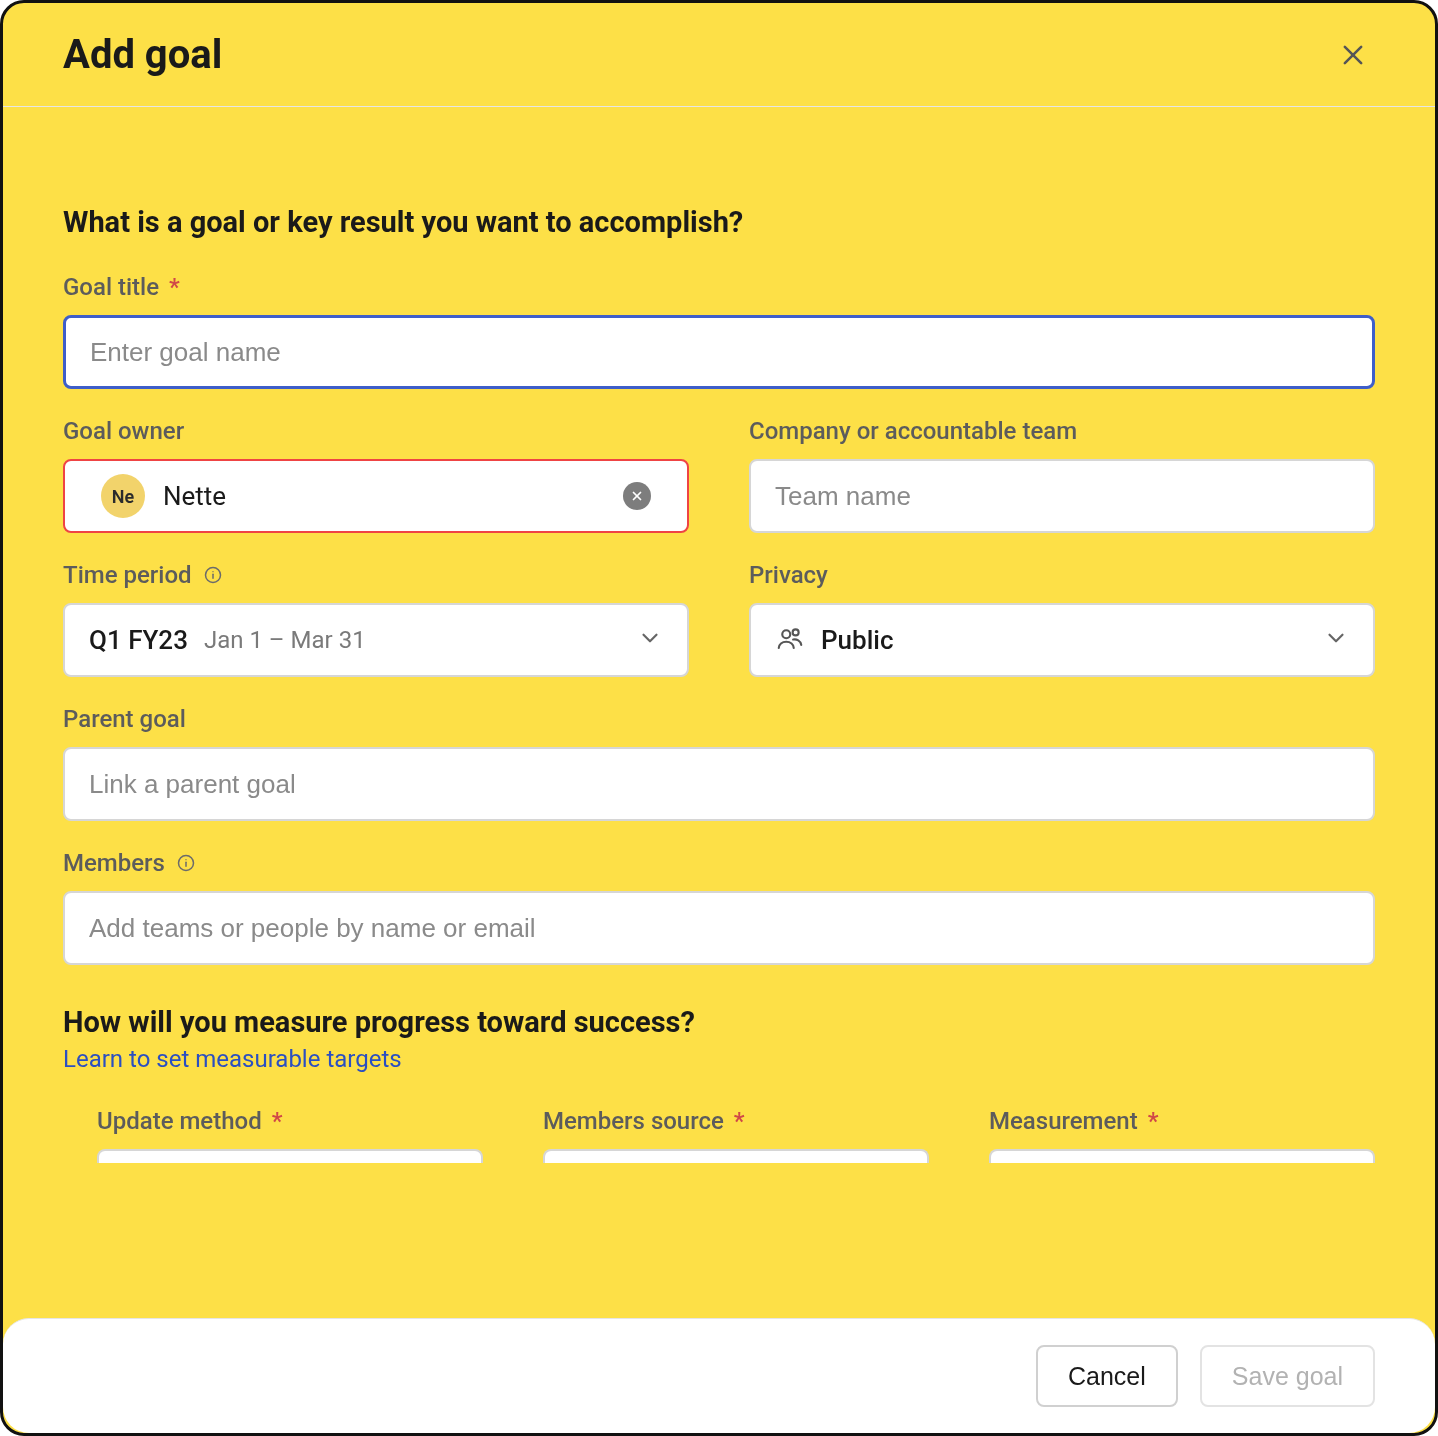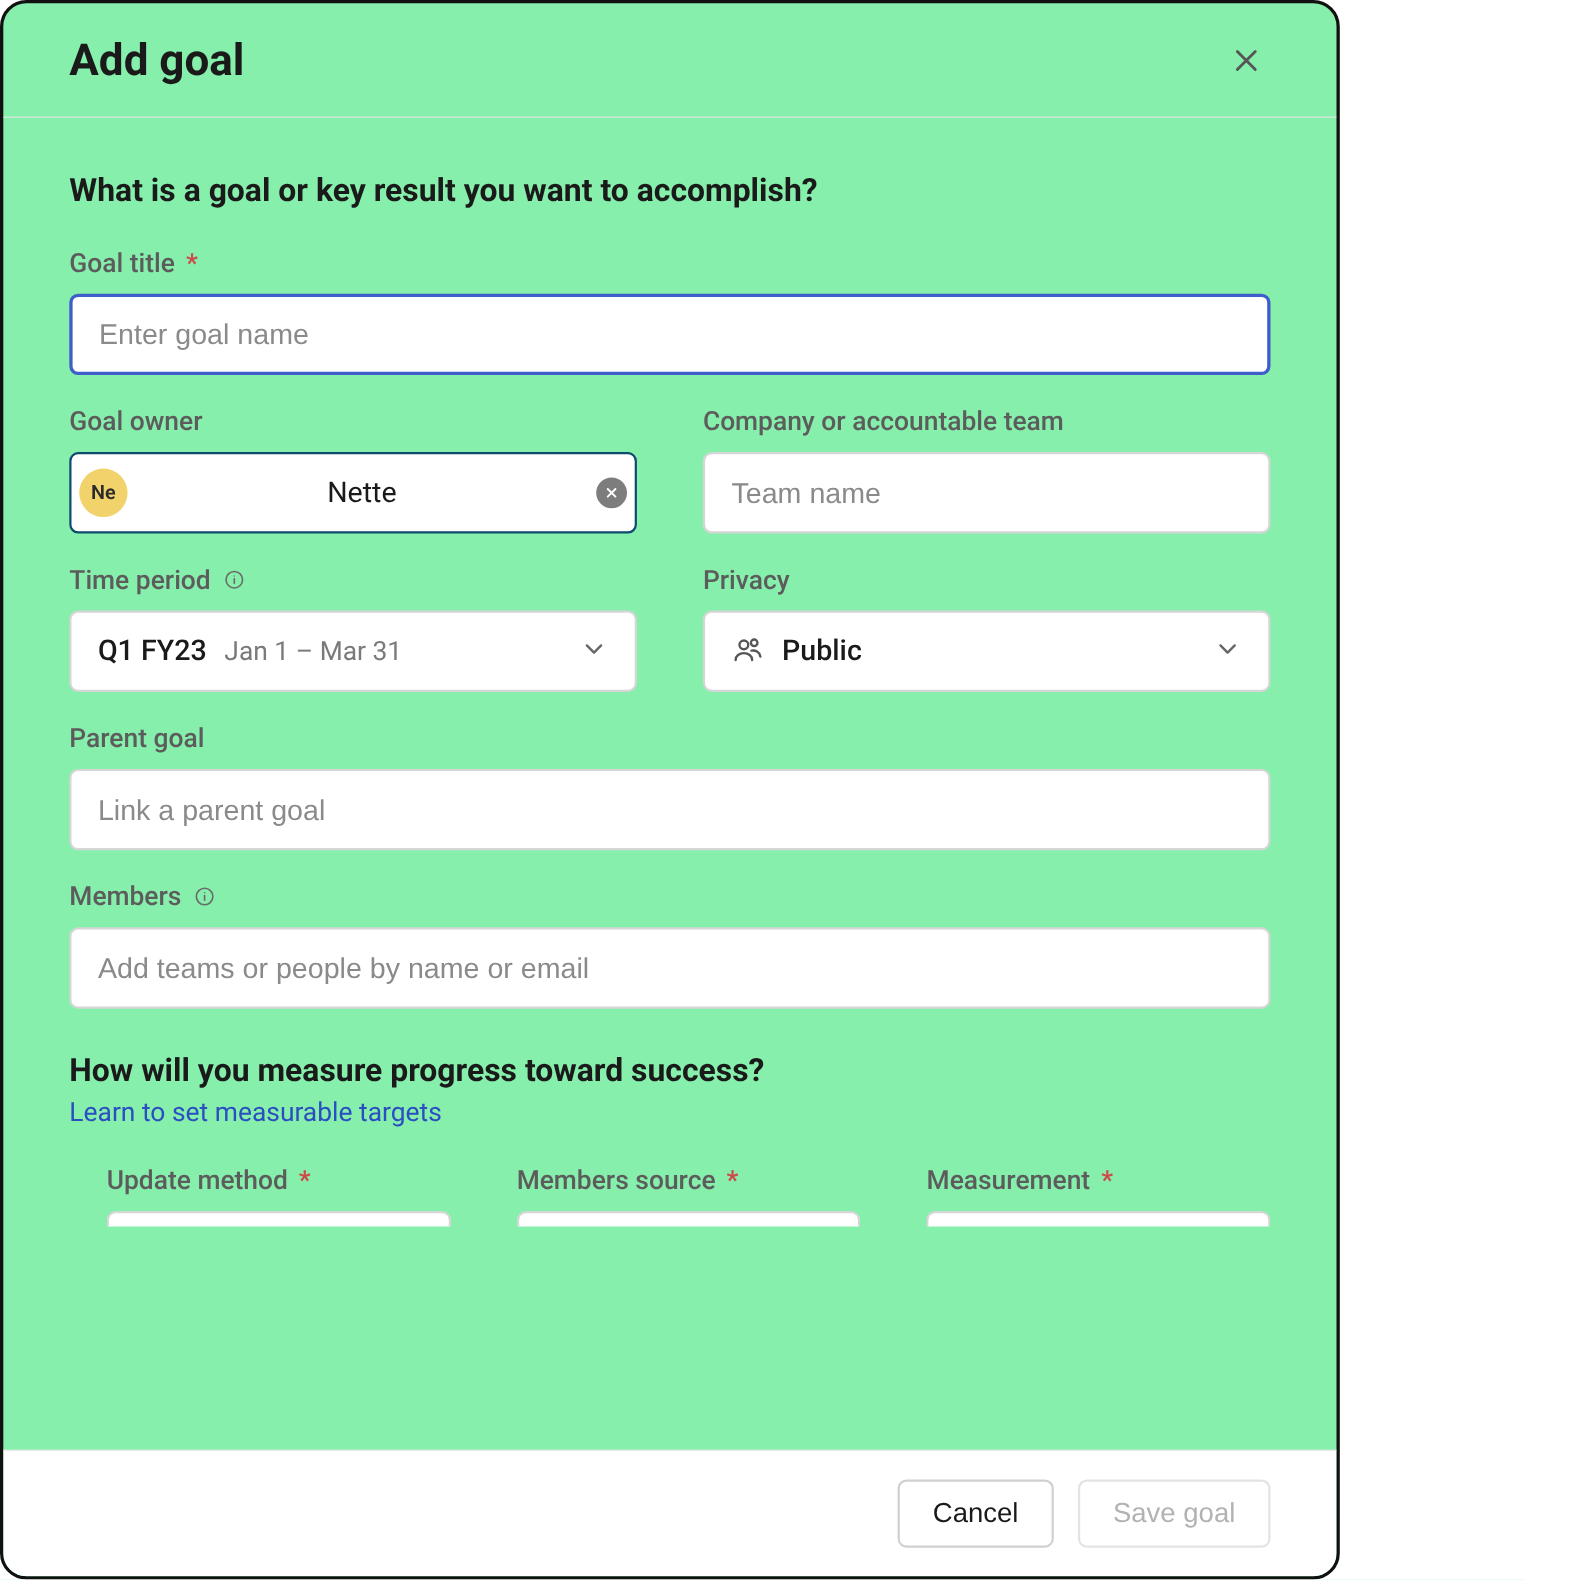--- a/index.html
+++ b/index.html
@@ -5,29 +5,30 @@
     * { box-sizing: border-box; margin: 0; padding: 0; }
     html, body {
       width: 1438px;
       height: 1436px;
       font-family: -apple-system, BlinkMacSystemFont, "Segoe UI", Roboto, Helvetica, Arial, sans-serif;
       color: #1f1f1f;
       background: #fff;
       overflow: hidden;
     }
     .modal {
-      width: 1218px;
+      width: 1438px;
       height: 1436px;
       border: 3px solid #111;
       border-radius: 24px;
       display: flex;
       flex-direction: column;
       position: relative;
       overflow: hidden;
-      background: #86efac;
+      background: #fde047;
+      gap: 48px;
     }
     .modal-header {
       display: flex;
       align-items: center;
       justify-content: space-between;
       padding: 28px 60px 28px 60px;
       border-bottom: 1.5px solid #e6e6e6;
     }
     .modal-title {
       font-size: 40px;
@@ -95,28 +96,27 @@
       border: 3px solid #3e5ec9;
       outline: none;
     }
     .two-col {
       display: flex;
       gap: 60px;
     }
     .col { flex: 1 1 0; min-width: 0; }
     .owner-field {
       height: 74px;
-      border: 2px solid #0c4a6e;
+      border: 2px solid #ef4444;
       border-radius: 8px;
       display: flex;
       align-items: center;
-      padding: 0 7px;
+      padding: 0 36px;
       gap: 18px;
       background: #fff;
-      text-align: center;
     }
     .avatar {
       width: 44px; height: 44px;
       border-radius: 50%;
       background: #f2d36b;
       display: flex; align-items: center; justify-content: center;
       font-size: 18px; font-weight: 600; color: #2b2b2b;
       flex-shrink: 0;
     }
     .owner-name { font-size: 26px; color: #1a1a1a; flex: 1; }
@@ -173,20 +173,21 @@
       background: #fff;
     }
     .modal-footer {
       flex: 0 0 auto;
       border-top: 1.5px solid #e6e6e6;
       padding: 26px 60px;
       display: flex;
       justify-content: flex-end;
       gap: 22px;
       background: #fff;
+      border-radius: 26px;
     }
     .btn {
       height: 62px;
       padding: 0 30px;
       border-radius: 8px;
       font-size: 25px;
       font-weight: 500;
       cursor: pointer;
       display: flex; align-items: center; justify-content: center;
     }

